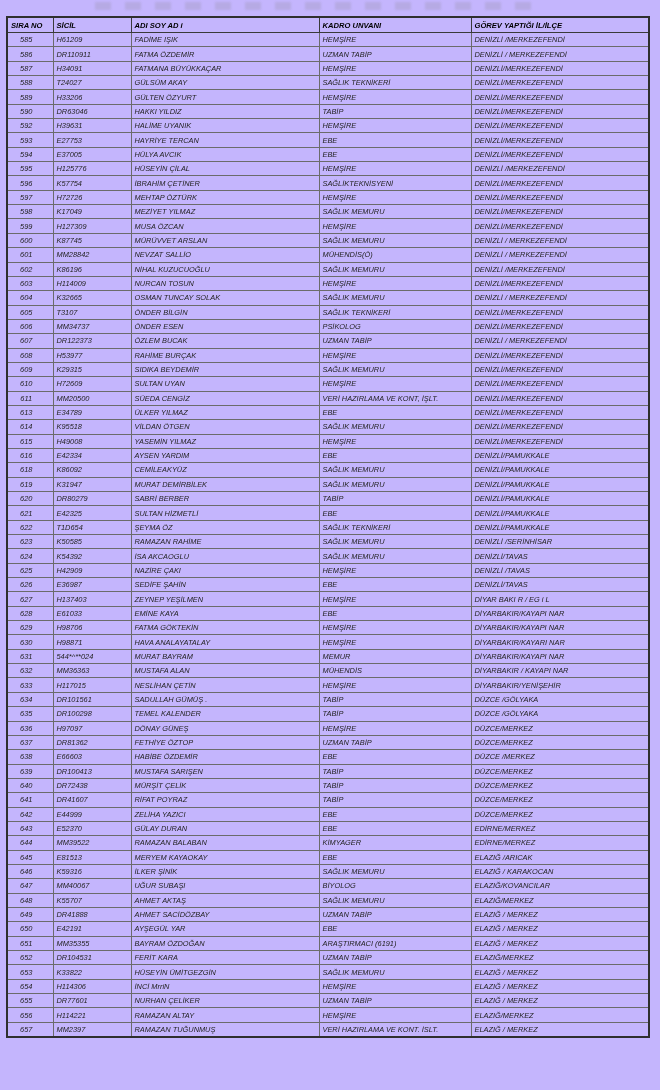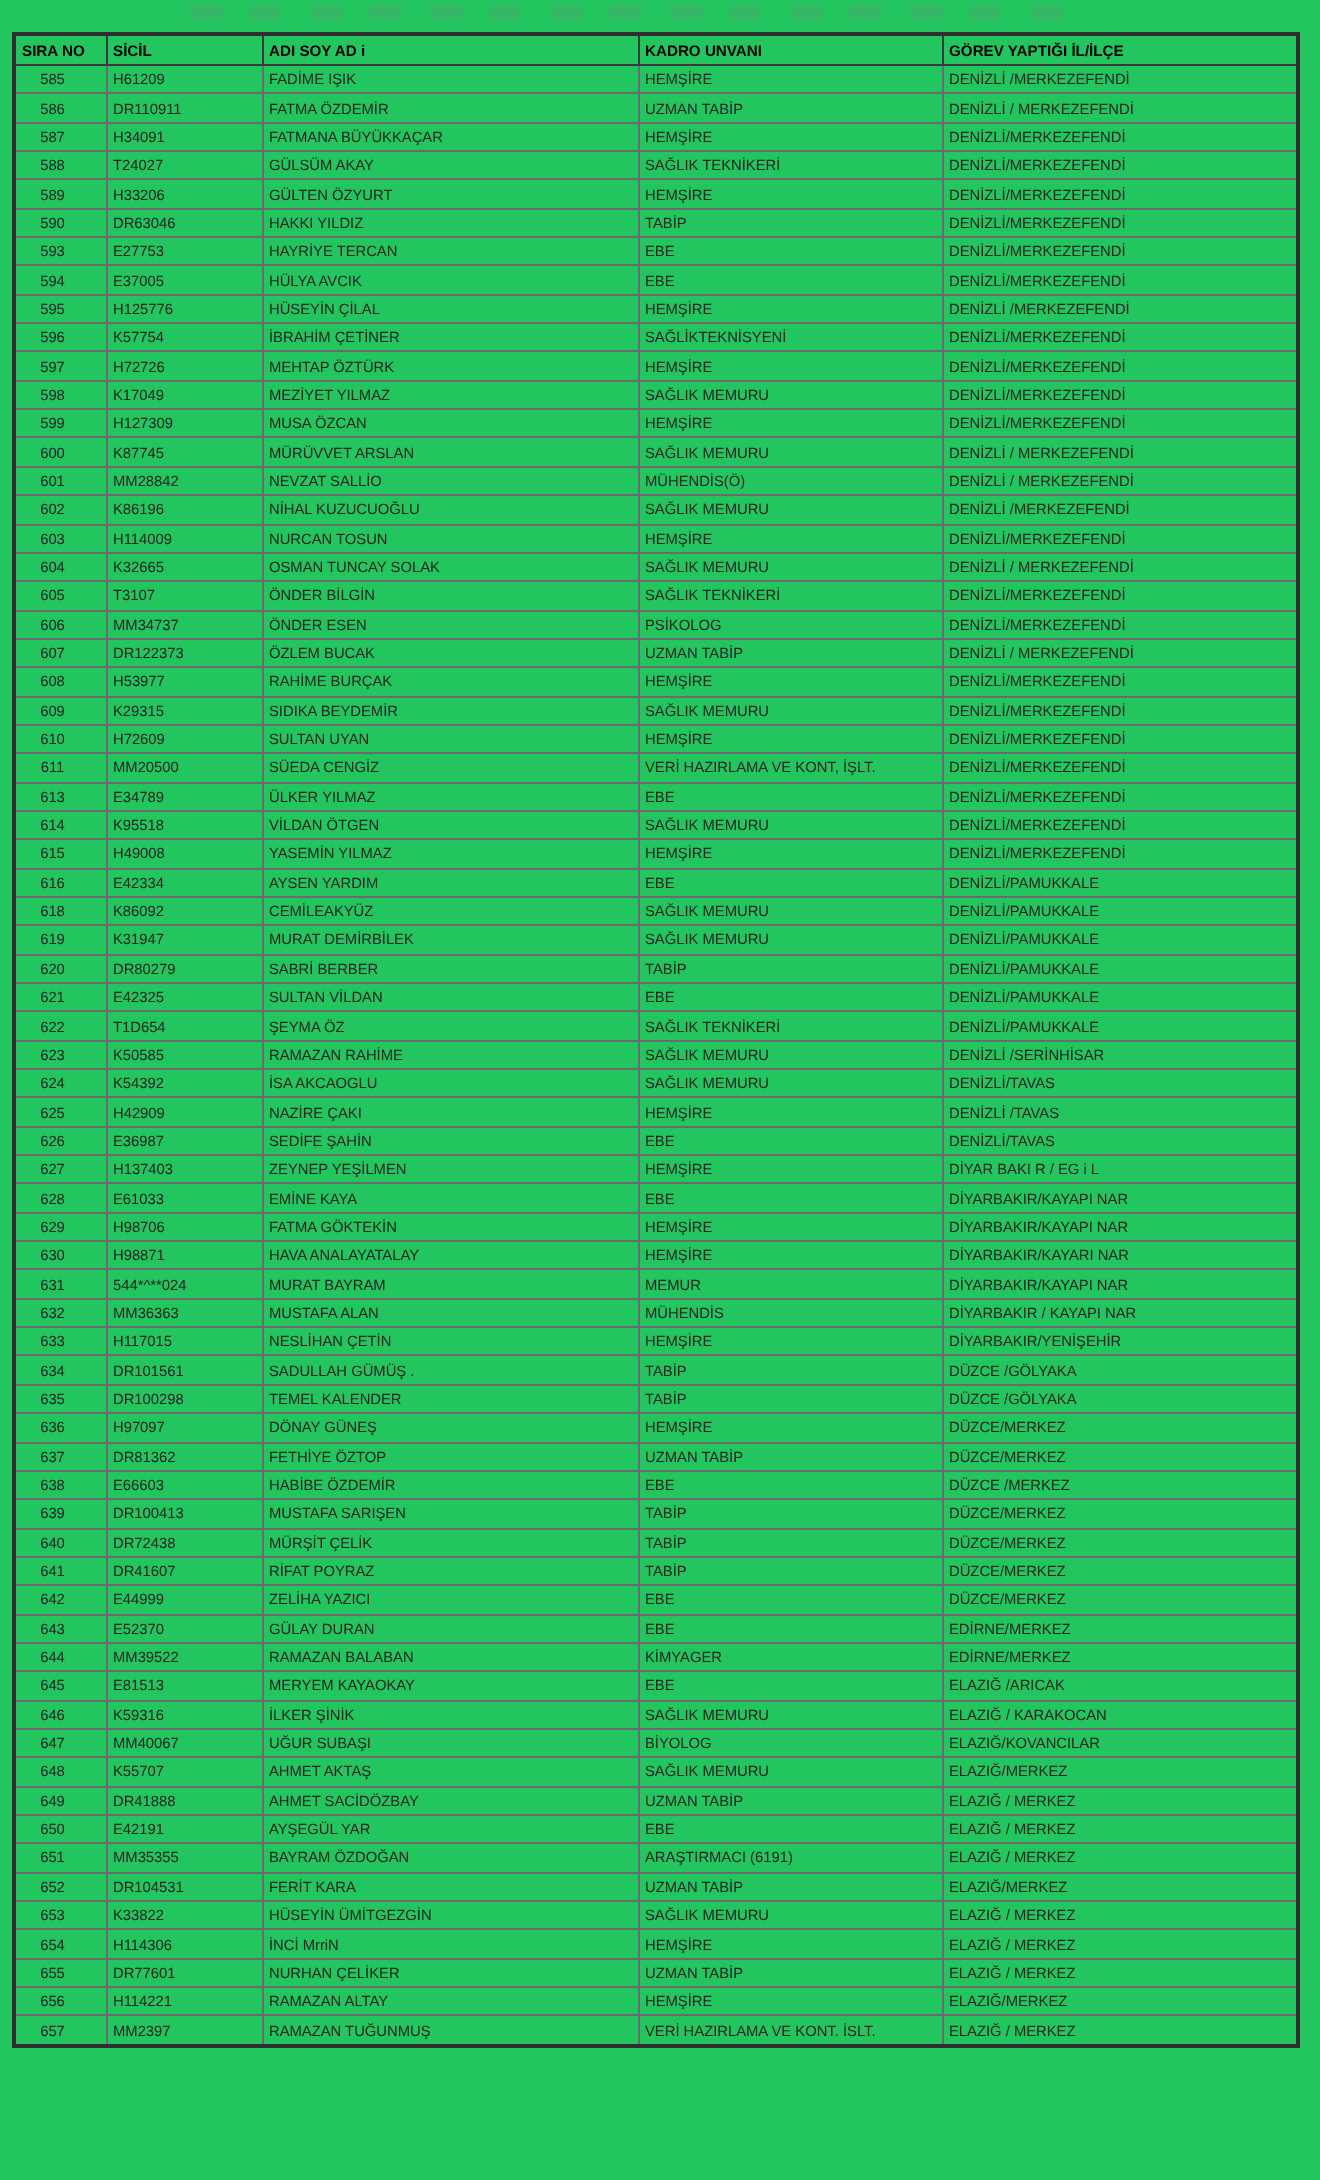--- a/index.html
+++ b/index.html
@@ -1,20 +1,20 @@
 <!DOCTYPE html>
 <html><head>
 <meta charset="utf-8">
 <style>
   html,body { margin:0; padding:0; }
   body {
     width:660px; height:1090px; background:#ffffff; position:relative;
     font-family:"Liberation Sans", sans-serif; overflow:hidden;
   }
-  .page { position:absolute; inset:0; background:#22c55e; }
+  .page { position:absolute; inset:0; background:#c4b5fd;font-style:italic; }
   .top-noise {
     position:absolute; top:2px; left:95px; width:440px; height:8px;
     background:repeating-linear-gradient(90deg, rgba(130,130,130,0.20) 0 16px, rgba(255,255,255,0) 16px 30px);
     filter:blur(1.2px);
   }
   table.roster {
     position:absolute; left:6px; top:16px; width:642px;
     border-collapse:collapse; table-layout:fixed;
     border:2px solid #2f2f2f;
   }
@@ -95,20 +95,27 @@
           <td class="c4">DENİZLİ/MERKEZEFENDİ</td>
         </tr>
         <tr>
           <td class="c0">590</td>
           <td class="c1">DR63046</td>
           <td class="c2">HAKKI YILDIZ</td>
           <td class="c3">TABİP</td>
           <td class="c4">DENİZLİ/MERKEZEFENDİ</td>
         </tr>
         <tr>
+          <td class="c0">592</td>
+          <td class="c1">H39631</td>
+          <td class="c2">HALİME UYANIK</td>
+          <td class="c3">HEMŞİRE</td>
+          <td class="c4">DENİZLİ/MERKEZEFENDİ</td>
+        </tr>
+        <tr>
           <td class="c0">593</td>
           <td class="c1">E27753</td>
           <td class="c2">HAYRİYE TERCAN</td>
           <td class="c3">EBE</td>
           <td class="c4">DENİZLİ/MERKEZEFENDİ</td>
         </tr>
         <tr>
           <td class="c0">594</td>
           <td class="c1">E37005</td>
           <td class="c2">HÜLYA AVCIK</td>
@@ -279,21 +286,21 @@
         <tr>
           <td class="c0">620</td>
           <td class="c1">DR80279</td>
           <td class="c2">SABRİ BERBER</td>
           <td class="c3">TABİP</td>
           <td class="c4">DENİZLİ/PAMUKKALE</td>
         </tr>
         <tr>
           <td class="c0">621</td>
           <td class="c1">E42325</td>
-          <td class="c2">SULTAN VİLDAN</td>
+          <td class="c2">SULTAN HİZMETLİ</td>
           <td class="c3">EBE</td>
           <td class="c4">DENİZLİ/PAMUKKALE</td>
         </tr>
         <tr>
           <td class="c0">622</td>
           <td class="c1">T1D654</td>
           <td class="c2">ŞEYMA ÖZ</td>
           <td class="c3">SAĞLIK TEKNİKERİ</td>
           <td class="c4">DENİZLİ/PAMUKKALE</td>
         </tr>

